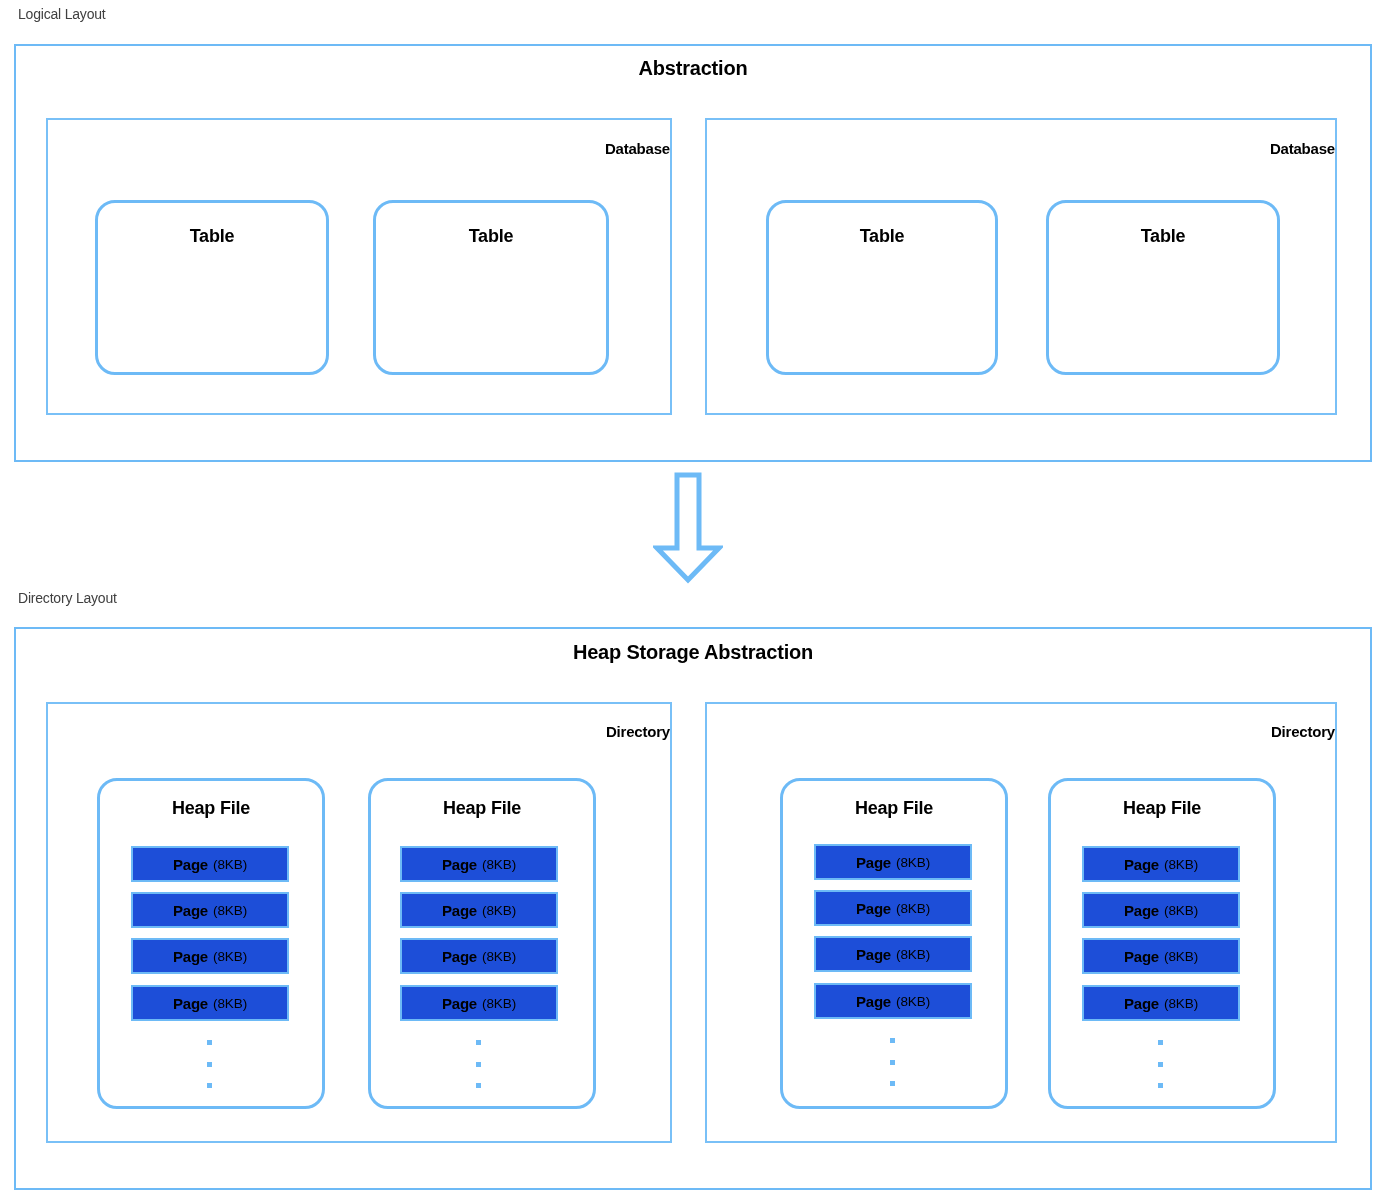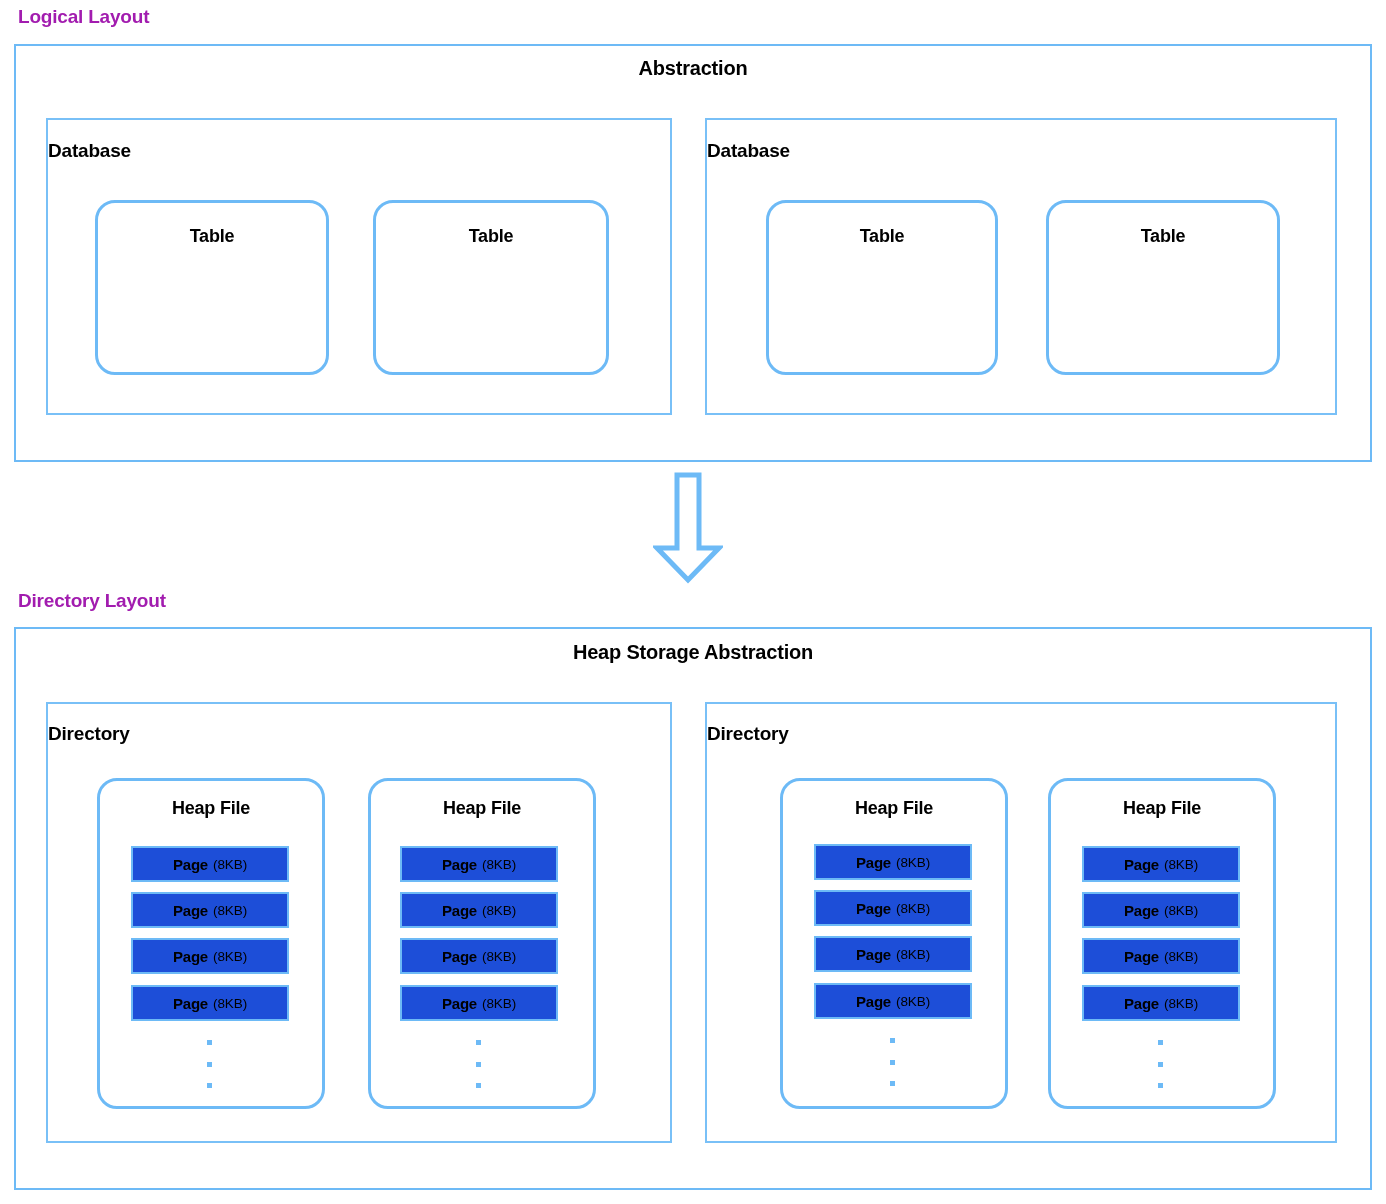--- a/index.html
+++ b/index.html
@@ -5,24 +5,24 @@
   html,body{margin:0;padding:0;background:#ffffff;}
   body{
     width:1386px;height:1204px;
     font-family:"Liberation Sans","DejaVu Sans",sans-serif;
     color:#000000;
     position:relative;
     overflow:hidden;
   }
   .section-heading{
     position:absolute;
-    font-size:19px;
-    font-weight:bold;
-    letter-spacing:-0.2px;
-    color:#a21caf;
+    font-size:14px;
+    font-weight:normal;
+    letter-spacing:-0.2px;
+    color:#404040;
     white-space:nowrap;
   }
   .outer-box{
     position:absolute;
     border:2px solid #6DBAF6;
     box-sizing:border-box;
     background:#ffffff;
   }
   .outer-title{
     position:absolute;
@@ -34,22 +34,22 @@
   }
   .mid-box{
     position:absolute;
     border:2px solid #79C0F7;
     box-sizing:border-box;
     background:#ffffff;
   }
   .mid-title{
     position:absolute;
     left:0;right:0;
-    text-align:left;
-    font-size:19px;
+    text-align:right;
+    font-size:15px;
     font-weight:bold;
     letter-spacing:-0.2px;
   }
   .round-box{
     position:absolute;
     border:3px solid #6DBAF6;
     border-radius:20px;
     box-sizing:border-box;
     background:#ffffff;
   }

